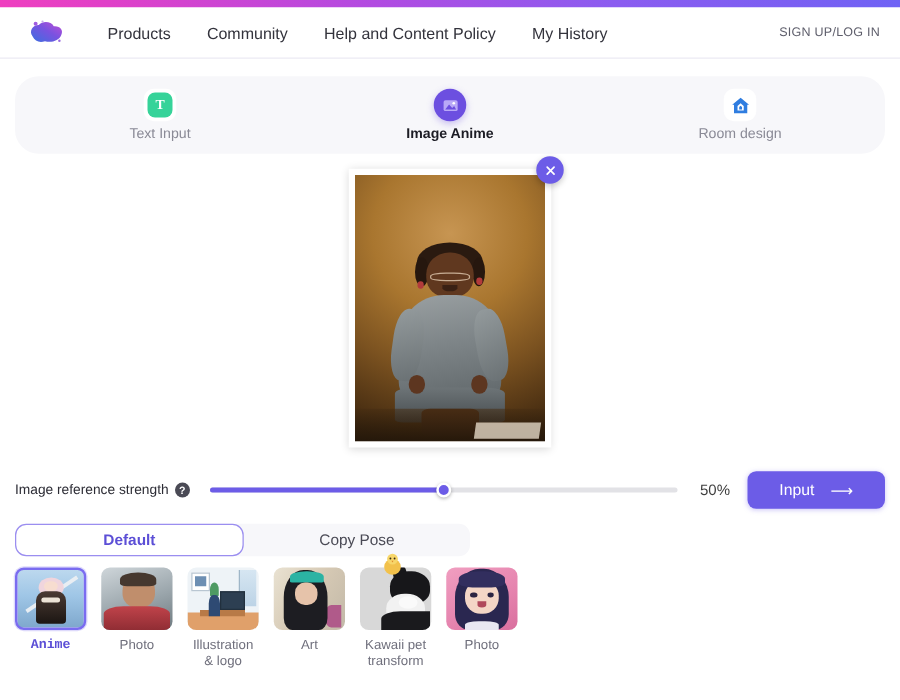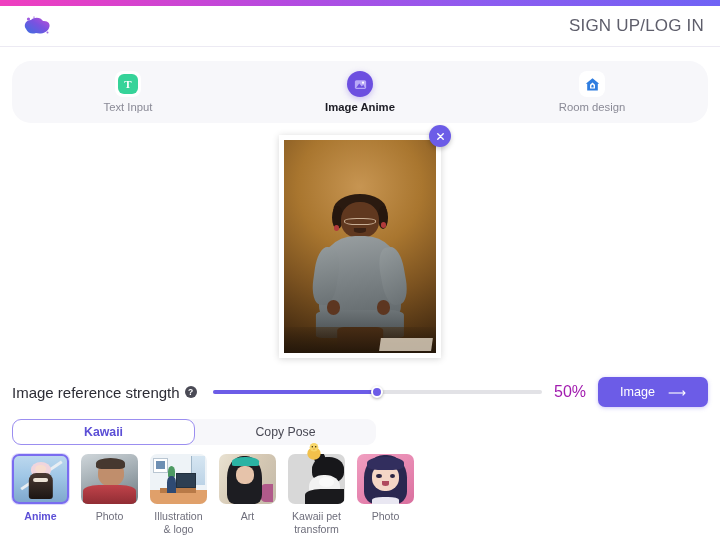--- a/index.html
+++ b/index.html
@@ -59,21 +59,21 @@
     gap: 29px;
   }
   .nav-item {
     font-size: 12.8px;
     color: #33333c;
     white-space: nowrap;
     cursor: pointer;
   }
   .auth-link {
     margin-left: auto;
-    font-size: 17px;
+    font-size: 10px;
     color: #5e5e6b;
     letter-spacing: 0.2px;
     white-space: nowrap;
     cursor: pointer;
   }
 
   
   .modes-wrap {
     padding: 14px 12px 0 12px;
   }
@@ -297,21 +297,21 @@
 
   
   .strength-row {
     display: flex;
     align-items: center;
     padding: 0 12px;
     margin-top: 6px;
     gap: 0;
   }
   .strength-label {
-    font-size: 15px;
+    font-size: 11px;
     color: #2c2c35;
     white-space: nowrap;
   }
   .help-dot {
     width: 12px;
     height: 12px;
     border-radius: 50%;
     background: #4a4a55;
     color: #fff;
     font-size: 8.5px;
@@ -352,22 +352,22 @@
     width: 12px;
     height: 12px;
     border-radius: 50%;
     background: #6c5ce7;
     border: 2px solid #fff;
     box-shadow: 0 1px 3px rgba(0,0,0,.3);
     transform: translateX(-50%);
     box-sizing: border-box;
   }
   .pct {
-    font-size: 16px;
-    color: #a21caf;
+    font-size: 12px;
+    color: #404040;
     width: 30px;
     text-align: right;
     white-space: nowrap;
   }
   .create-btn {
     margin-left: 14px;
     width: 110px;
     height: 30px;
     border-radius: 7px;
     background: #6c5ce7;
@@ -444,20 +444,21 @@
   .thumb-label {
     margin-top: 6px;
     font-size: 10.6px;
     line-height: 13px;
     color: #6f6f7c;
     text-align: center;
   }
   .thumb.selected .thumb-label {
     color: #5c4fd6;
     font-weight: bold;
+    font-family: Liberation Mono, monospace;
   }
 
   
   .t-anime {
     background: linear-gradient(180deg, #bcd8ee 0%, #9fc6e6 45%, #7fa8cd 100%);
   }
   .t-anime .a-hair {
     position: absolute; left: 50%; top: 12%; width: 38%; height: 34%;
     transform: translateX(-50%);
     background: #f0d5dd; border-radius: 50% 50% 40% 40%;
@@ -623,20 +624,26 @@
           </linearGradient>
         </defs>
         <path d="M4,14 C1,10 4,5 9,5 C12,1.5 19,2 21,6 C26,5.5 29,9 27,13 C25.5,17.5 19,19.5 14,18 C9.5,19.5 6,18 4,14 Z" fill="url(#blobg)"></path>
         <circle cx="6.5" cy="4" r="1.6" fill="#a05ce0"></circle>
         <circle cx="12" cy="2.2" r="0.9" fill="#c8a8ec"></circle>
         <circle cx="25.5" cy="17.5" r="1" fill="#9a6ae0"></circle>
       </svg>
     </span>
   </div>
 
+  <nav class="nav">
+    <span class="nav-item">Products</span>
+    <span class="nav-item">Community</span>
+    <span class="nav-item">Help and Content Policy</span>
+    <span class="nav-item">My History</span>
+  </nav>
 
   <span class="auth-link">SIGN UP/LOG IN</span>
 </div>
 
 <div class="modes-wrap">
   <div class="modes">
 
     <div class="mode">
       <span class="mode-ico plain">
         <span style="display:flex;align-items:center;justify-content:center;width:20px;height:20px;border-radius:6px;background:#36d399;color:#fff;font-size:11px;font-weight:bold;font-family:'Liberation Serif',serif;">T</span>
@@ -709,28 +716,28 @@
 
   <div class="slider">
     <div class="track"></div>
     <div class="fill" style="width:50%"></div>
     <div class="knob" style="left:50%"></div>
   </div>
 
   <span class="pct">50%</span>
 
   <button class="create-btn">
-    <span>Image</span>
+    <span>Input</span>
     <span>⟶</span>
   </button>
 </div>
 
 <div class="styletabs-wrap">
   <div class="styletabs">
-    <div class="styletab active">Kawaii</div>
+    <div class="styletab active">Default</div>
     <div class="styletab">Copy Pose</div>
   </div>
 </div>
 
 <div class="thumbs">
 
   <div class="thumb selected">
     <div class="thumb-img t-anime">
       <div class="a-blade"></div>
         <div class="a-hair"></div>

